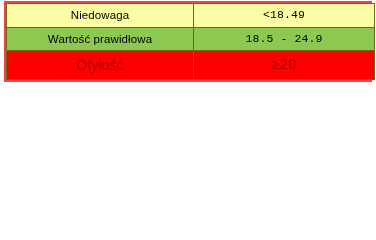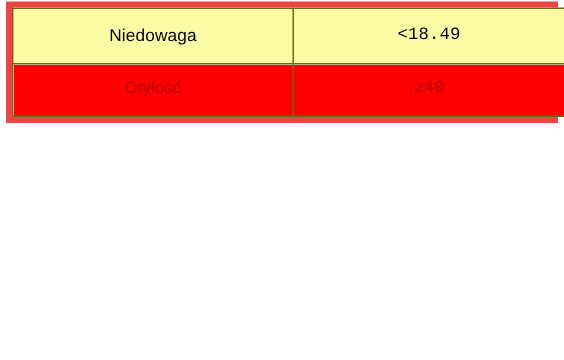--- a/index.html
+++ b/index.html
@@ -15,21 +15,21 @@
     overflow: hidden;
   }
 
   #bmi-table-wrap {
     position: absolute;
     left: 4px;
     top: 1px;
     width: 368px;
     height: 81px;
     box-sizing: border-box;
-    border: 4px solid #ef4444;
+    border: 2px solid #ef4444;
     background: #5c5c12;
   }
 
   table.bmi-table {
     width: 100%;
     height: 100%;
     border-collapse: collapse;
     table-layout: fixed;
     background: #ffffff;
   }
@@ -49,44 +49,52 @@
   }
 
   td.cat-col { width: 186px; }
   td.val-col { width: 180px; font-family: Liberation Mono, monospace; }
 
   tr.row-underweight td { background: #fcfca4; color: #000000; }
   tr.row-normal     td { background: #8dc950; color: #000000; }
   tr.row-overweight td { background: #ffbf00; color: #000000; }
   tr.row-obese      td { background: #fe0000; color: #b00000; }
 
-  tr.row-obese td { font-size: 11px; }
+  tr.row-obese td { font-size: 14px; }
 
   .cell-text {
     display: block;
     width: 100%;
   }
 </style>
 </head>
 <body>
 
 <div id="bmi-table-wrap">
   <table class="bmi-table">
     <tbody>
       <tr class="row-underweight">
         <td class="cat-col" style="background: rgb(252, 252, 164); color: rgb(0, 0, 0); border-color: rgb(107, 107, 22);">
             <span class="cell-text">Niedowaga</span>
           </td>
         <td class="val-col" style="background: rgb(252, 252, 164); color: rgb(0, 0, 0); border-color: rgb(107, 107, 22);">
             <span class="cell-text">&lt;18.49</span>
           </td>
       </tr>
+      <tr class="row-normal">
+        <td class="cat-col" style="background: rgb(141, 201, 80); color: rgb(0, 0, 0); border-color: rgb(107, 107, 22);">
+            <span class="cell-text">Wartość prawidłowa</span>
+          </td>
+        <td class="val-col" style="background: rgb(141, 201, 80); color: rgb(0, 0, 0); border-color: rgb(107, 107, 22);">
+            <span class="cell-text">18.5 - 24.9</span>
+          </td>
+      </tr>
       <tr class="row-obese">
         <td class="cat-col" style="background: rgb(254, 0, 0); color: rgb(176, 0, 0); border-color: rgb(107, 107, 22);">
             <span class="cell-text">Otyłość</span>
           </td>
         <td class="val-col" style="background: rgb(254, 0, 0); color: rgb(176, 0, 0); border-color: rgb(107, 107, 22);">
-            <span class="cell-text">≥40</span>
+            <span class="cell-text">≥20</span>
           </td>
       </tr>
     </tbody>
   </table>
 </div>
 
 </body></html>

